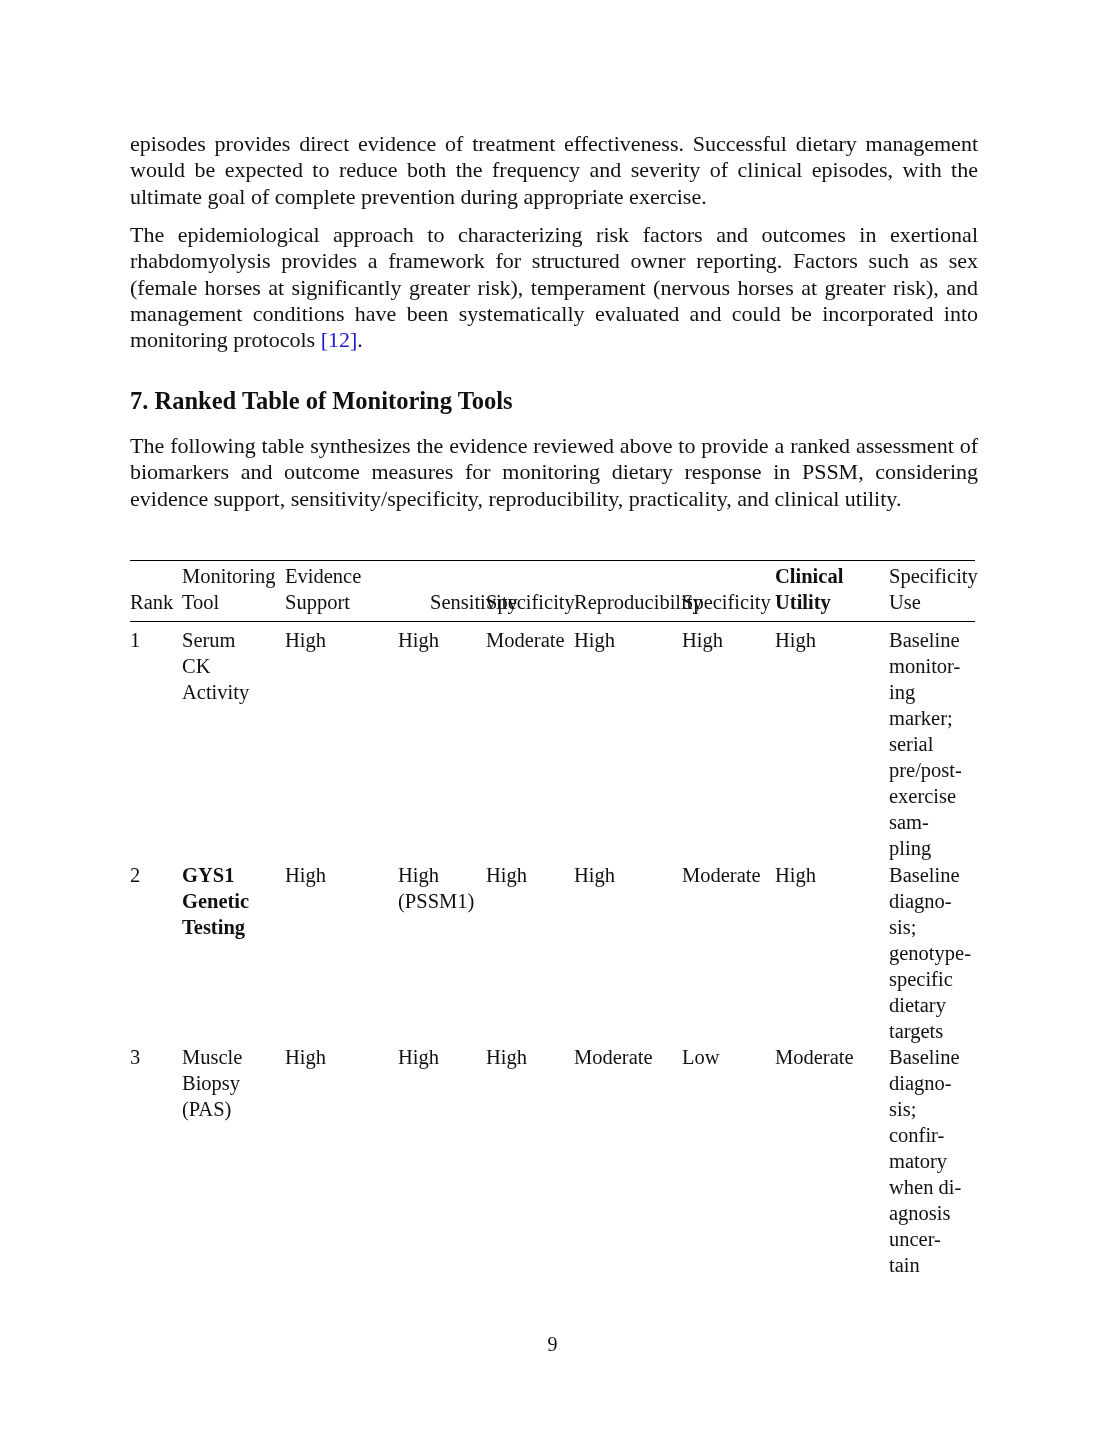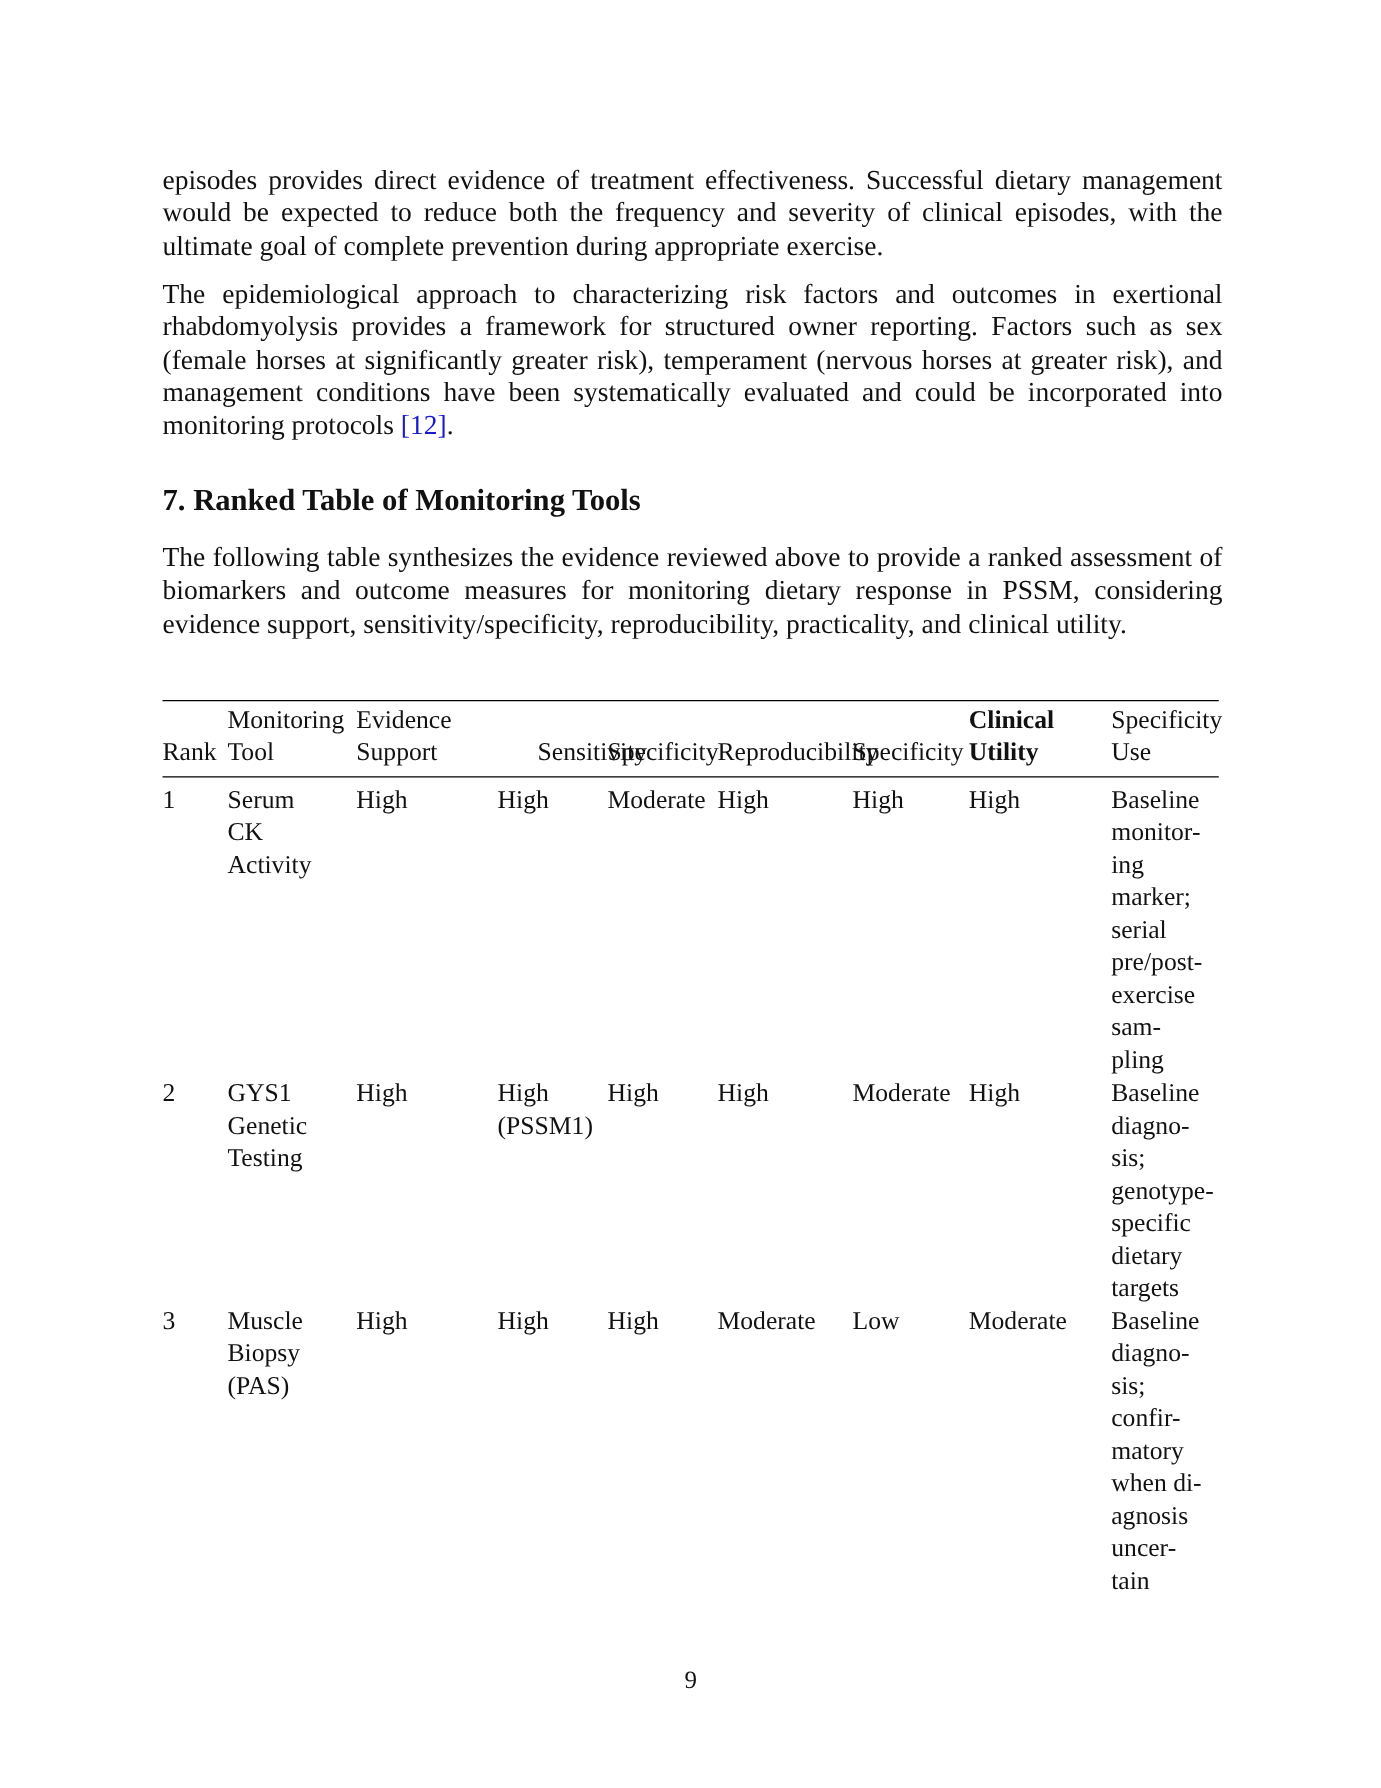--- a/index.html
+++ b/index.html
@@ -106,21 +106,21 @@
       <span class="line">exercise</span>
       <span class="line">sam-</span>
       <span class="line">pling</span>
     </div>
   </div>
 
   <div>
     <div class="cell" style="left:130px; top:862px;">
         <span class="line">2</span>
       </div>
-    <div class="cell" style="left:182px; top:862px;">
+    <div class="cell" style="left:182px; top:862px;font-weight:bold;">
       <span class="line">GYS1</span>
       <span class="line">Genetic</span>
       <span class="line">Testing</span>
     </div>
     <div class="cell" style="left:285px; top:862px;">
         <span class="line">High</span>
       </div>
     <div class="cell" style="left:398px; top:862px;">
       <span class="line">High</span>
       <span class="line">(PSSM1)</span>

